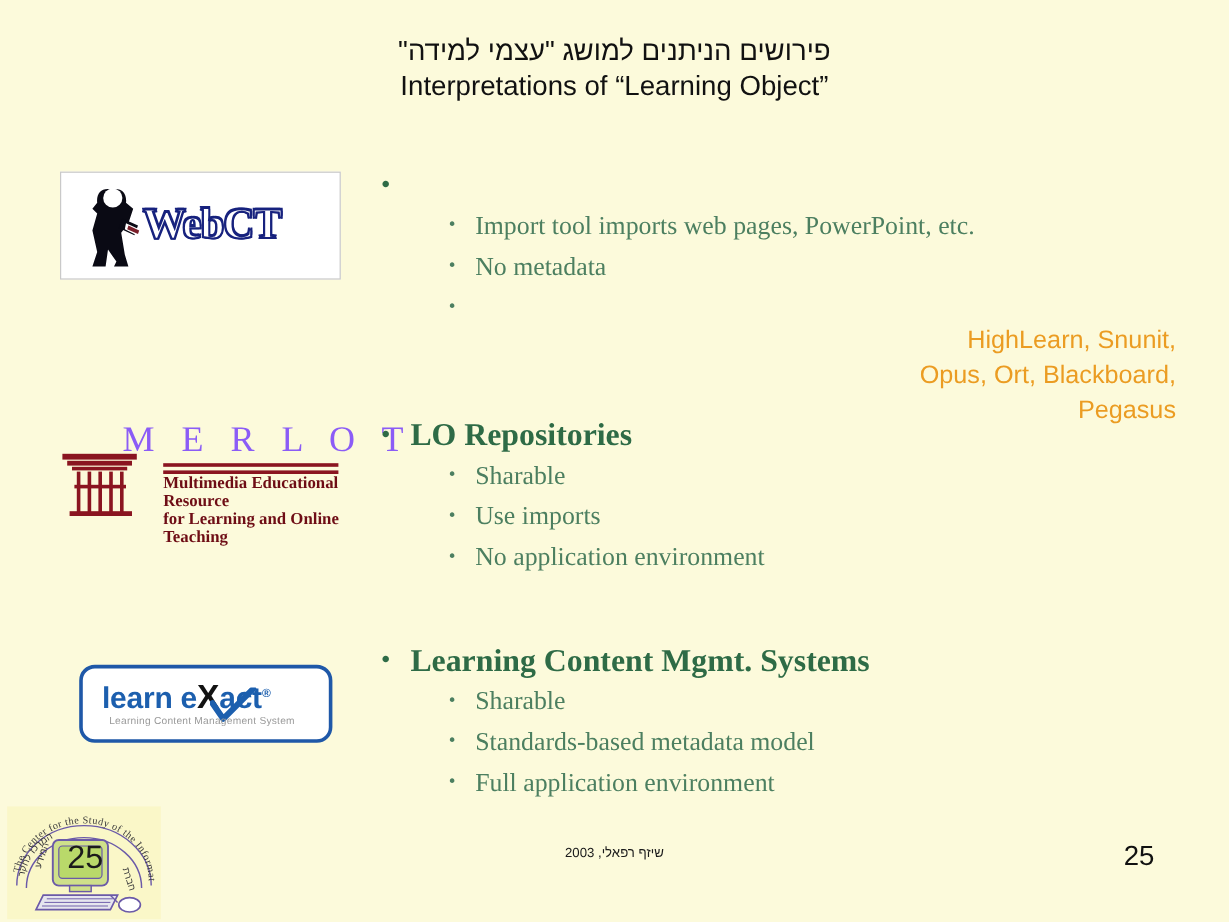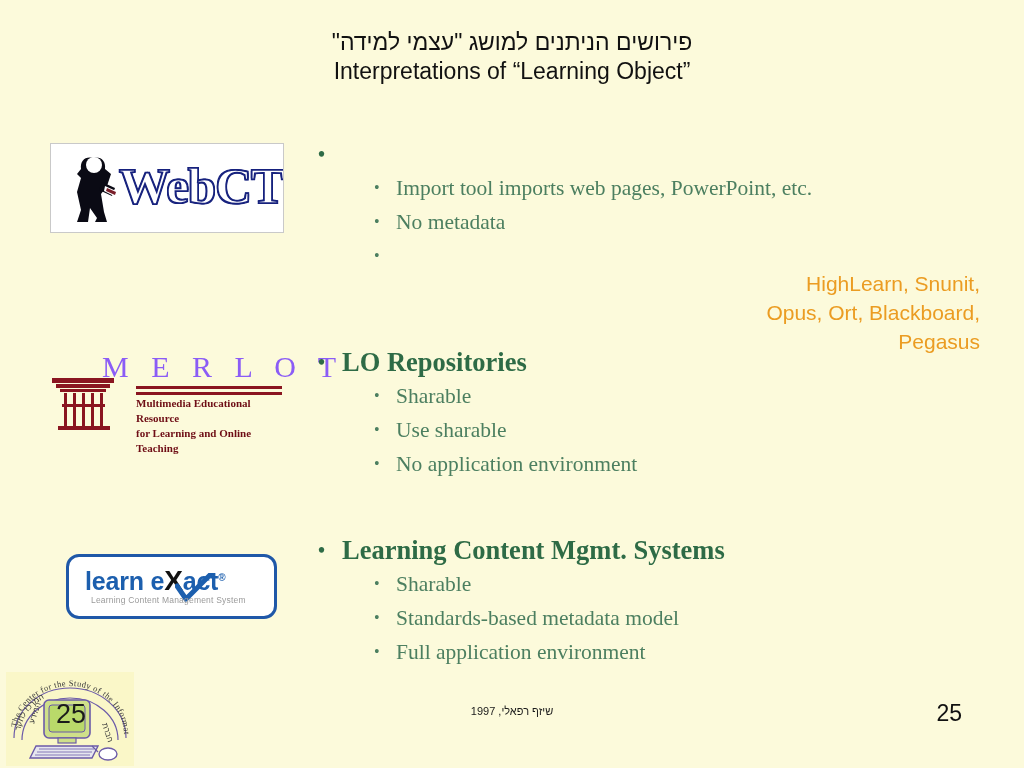--- a/index.html
+++ b/index.html
@@ -47,21 +47,21 @@
     position: relative;
     width: 100%;
     height: 100%;
   }
   .webct-word {
     position: absolute;
     left: 68px;
     top: 12px;
     font-family: "Liberation Serif", serif;
     font-weight: bold;
-    font-size: 51px;
+    font-size: 36px;
     line-height: 60px;
     color: #ffffff;
     -webkit-text-stroke: 1.5px #17227e;
     text-shadow:
       -1px -1px 0 #17227e, 1px -1px 0 #17227e,
       -1px  1px 0 #17227e, 1px  1px 0 #17227e;
     letter-spacing: -1px;
   }
   .webct-figure {
     position: absolute;
@@ -96,21 +96,21 @@
   }
   .merlot-rule.r1 { top: 34px; }
   .merlot-rule.r2 { top: 40px; }
   .merlot-tag {
     position: absolute;
     left: 86px;
     top: 44px;
     width: 150px;
     font-family: "Liberation Serif", serif;
     font-weight: bold;
-    font-size: 11px;
+    font-size: 14px;
     line-height: 15px;
     color: #6e0d15;
   }
   .merlot-column {
     position: absolute;
     left: 0px;
     top: 26px;
   }
 
   #exact-logo {
@@ -352,21 +352,21 @@
   <div class="lvl1">
     <span class="dot">•</span>
     <span>LO Repositories</span>
   </div>
   <div class="lvl2">
     <span class="dot">•</span>
     <span>Sharable</span>
   </div>
   <div class="lvl2">
     <span class="dot">•</span>
-    <span>Use sharable</span>
+    <span>Use imports</span>
   </div>
   <div class="lvl2">
     <span class="dot">•</span>
     <span>No application environment</span>
   </div>
 </div>
 
 <div class="group" id="group-2">
   <div class="lvl1">
     <span class="dot">•</span>
@@ -419,14 +419,14 @@
 
     <ellipse cx="102" cy="82" rx="9" ry="6" fill="#ffffff" stroke="#6b5aa8" stroke-width="1.4"></ellipse>
     <path d="M92 80 L86 74" stroke="#6b5aa8" stroke-width="1.2" fill="none"></path>
 
     <text x="28" y="52" font-family="'Liberation Sans', sans-serif" font-size="8" fill="#3a3a3a" transform="rotate(-72 28 52)">המידע</text>
     <text x="96" y="52" font-family="'Liberation Sans', sans-serif" font-size="8" fill="#3a3a3a" transform="rotate(72 96 52)">חברת</text>
   </svg>
   <span class="num25">25</span>
 </div>
 
-<div id="footer-credit">שיזף רפאלי, 1997</div>
+<div id="footer-credit">שיזף רפאלי, 2003</div>
 <div id="page-number">25</div>
 
 </body></html>

